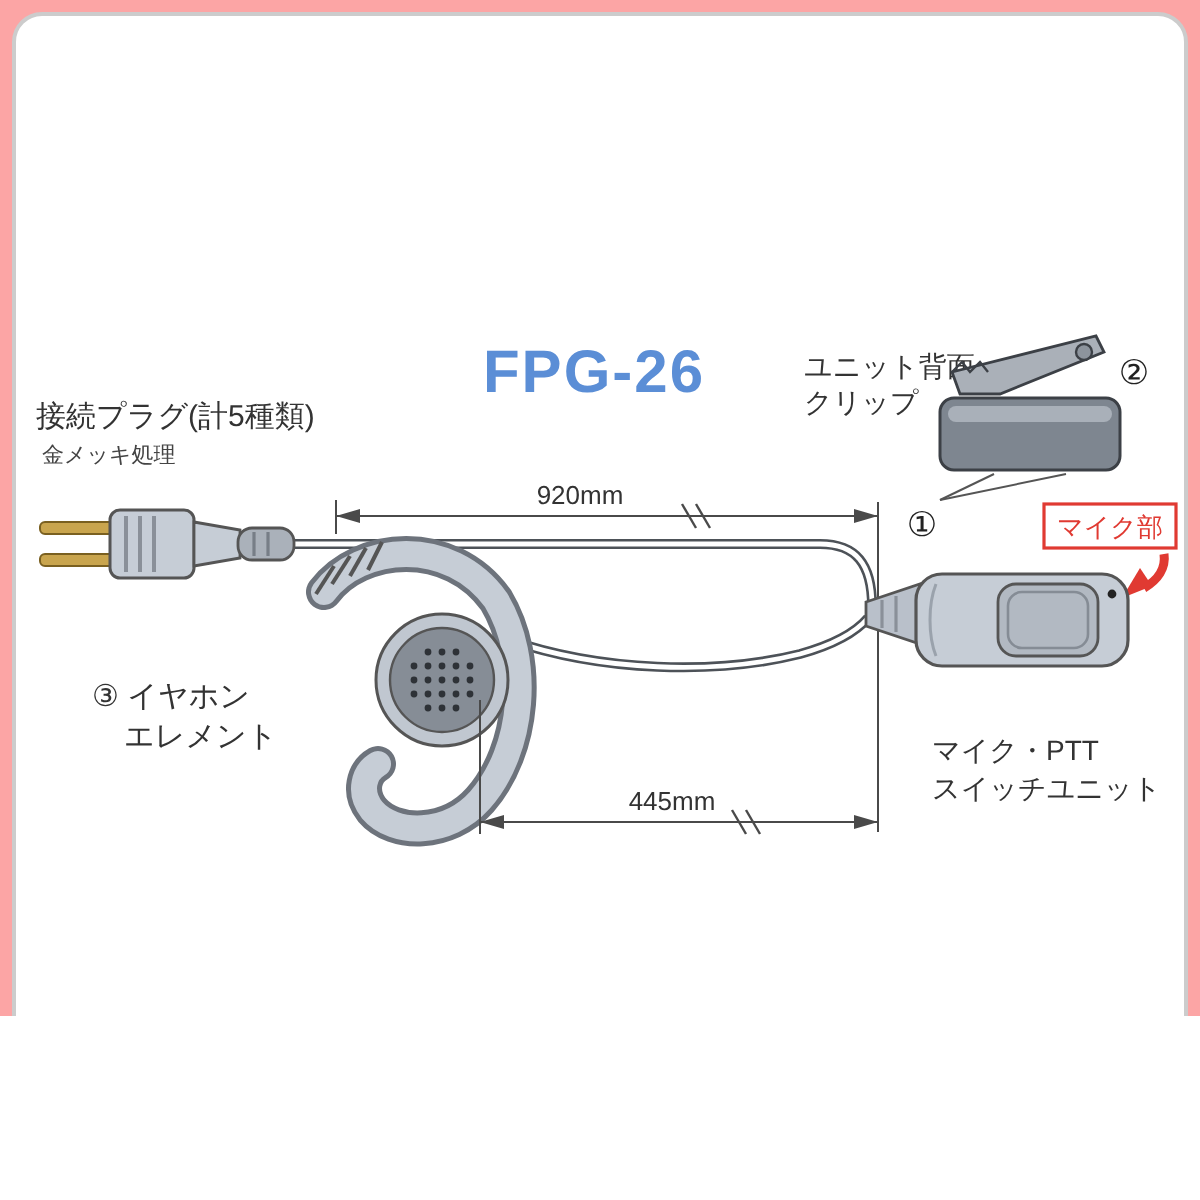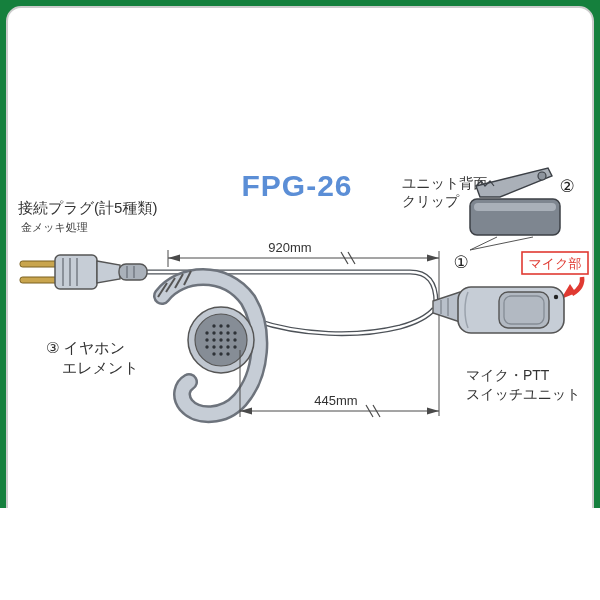--- a/index.html
+++ b/index.html
@@ -5,21 +5,21 @@
   html, body {
     margin: 0;
     padding: 0;
     background: #ffffff;
     font-family: "Liberation Sans", sans-serif;
   }
   .stage {
     position: relative;
     width: 600px;
     height: 508px;
-    background: #15803d;
+    background: #fca5a5;
     overflow: hidden;
   }
   svg text {
     font-family: "Liberation Sans", "DejaVu Sans", sans-serif;
     fill: #333333;
   }
   text.title {
     font-size: 30px;
     font-weight: bold;
     fill: #5b8ed6;

